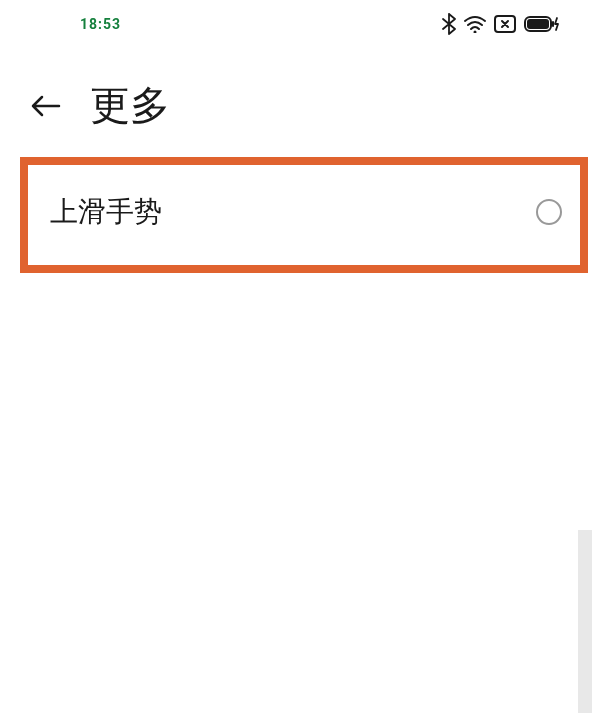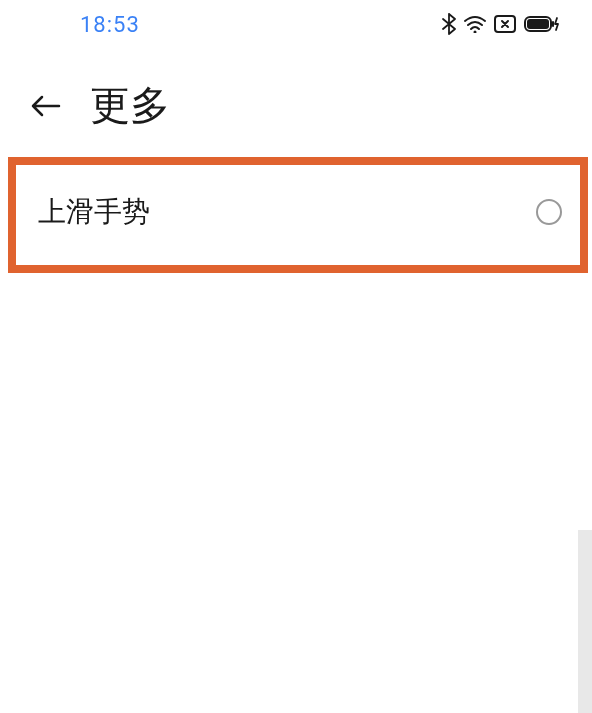--- a/index.html
+++ b/index.html
@@ -16,23 +16,23 @@
       overflow: hidden;
     }
     .status-bar {
       display: flex;
       justify-content: space-between;
       align-items: center;
       padding: 12px 32px 12px 80px;
       height: 48px;
     }
     .status-time {
-      font-size: 22px;
-      font-weight: 400;
-      color: #3b82f6;
+      font-size: 14px;
+      font-weight: 700;
+      color: #15803d;
       letter-spacing: 1px;
     }
     .status-icons {
       display: flex;
       align-items: center;
       gap: 8px;
     }
     .status-icons svg {
       display: block;
     }
@@ -48,21 +48,21 @@
       justify-content: center;
       width: 32px;
       height: 32px;
     }
     .header-title {
       font-size: 40px;
       font-weight: 500;
       color: #1a1a1a;
     }
     .highlighted-item {
-      margin: 4px 4px 0 8px;
+      margin: 4px 4px 0 20px;
       border: 8px solid #e0632f;
       background: #ffffff;
       position: relative;
     }
     .list-item {
       display: flex;
       justify-content: space-between;
       align-items: center;
       padding: 28px 18px 34px 22px;
       background: #ffffff;

